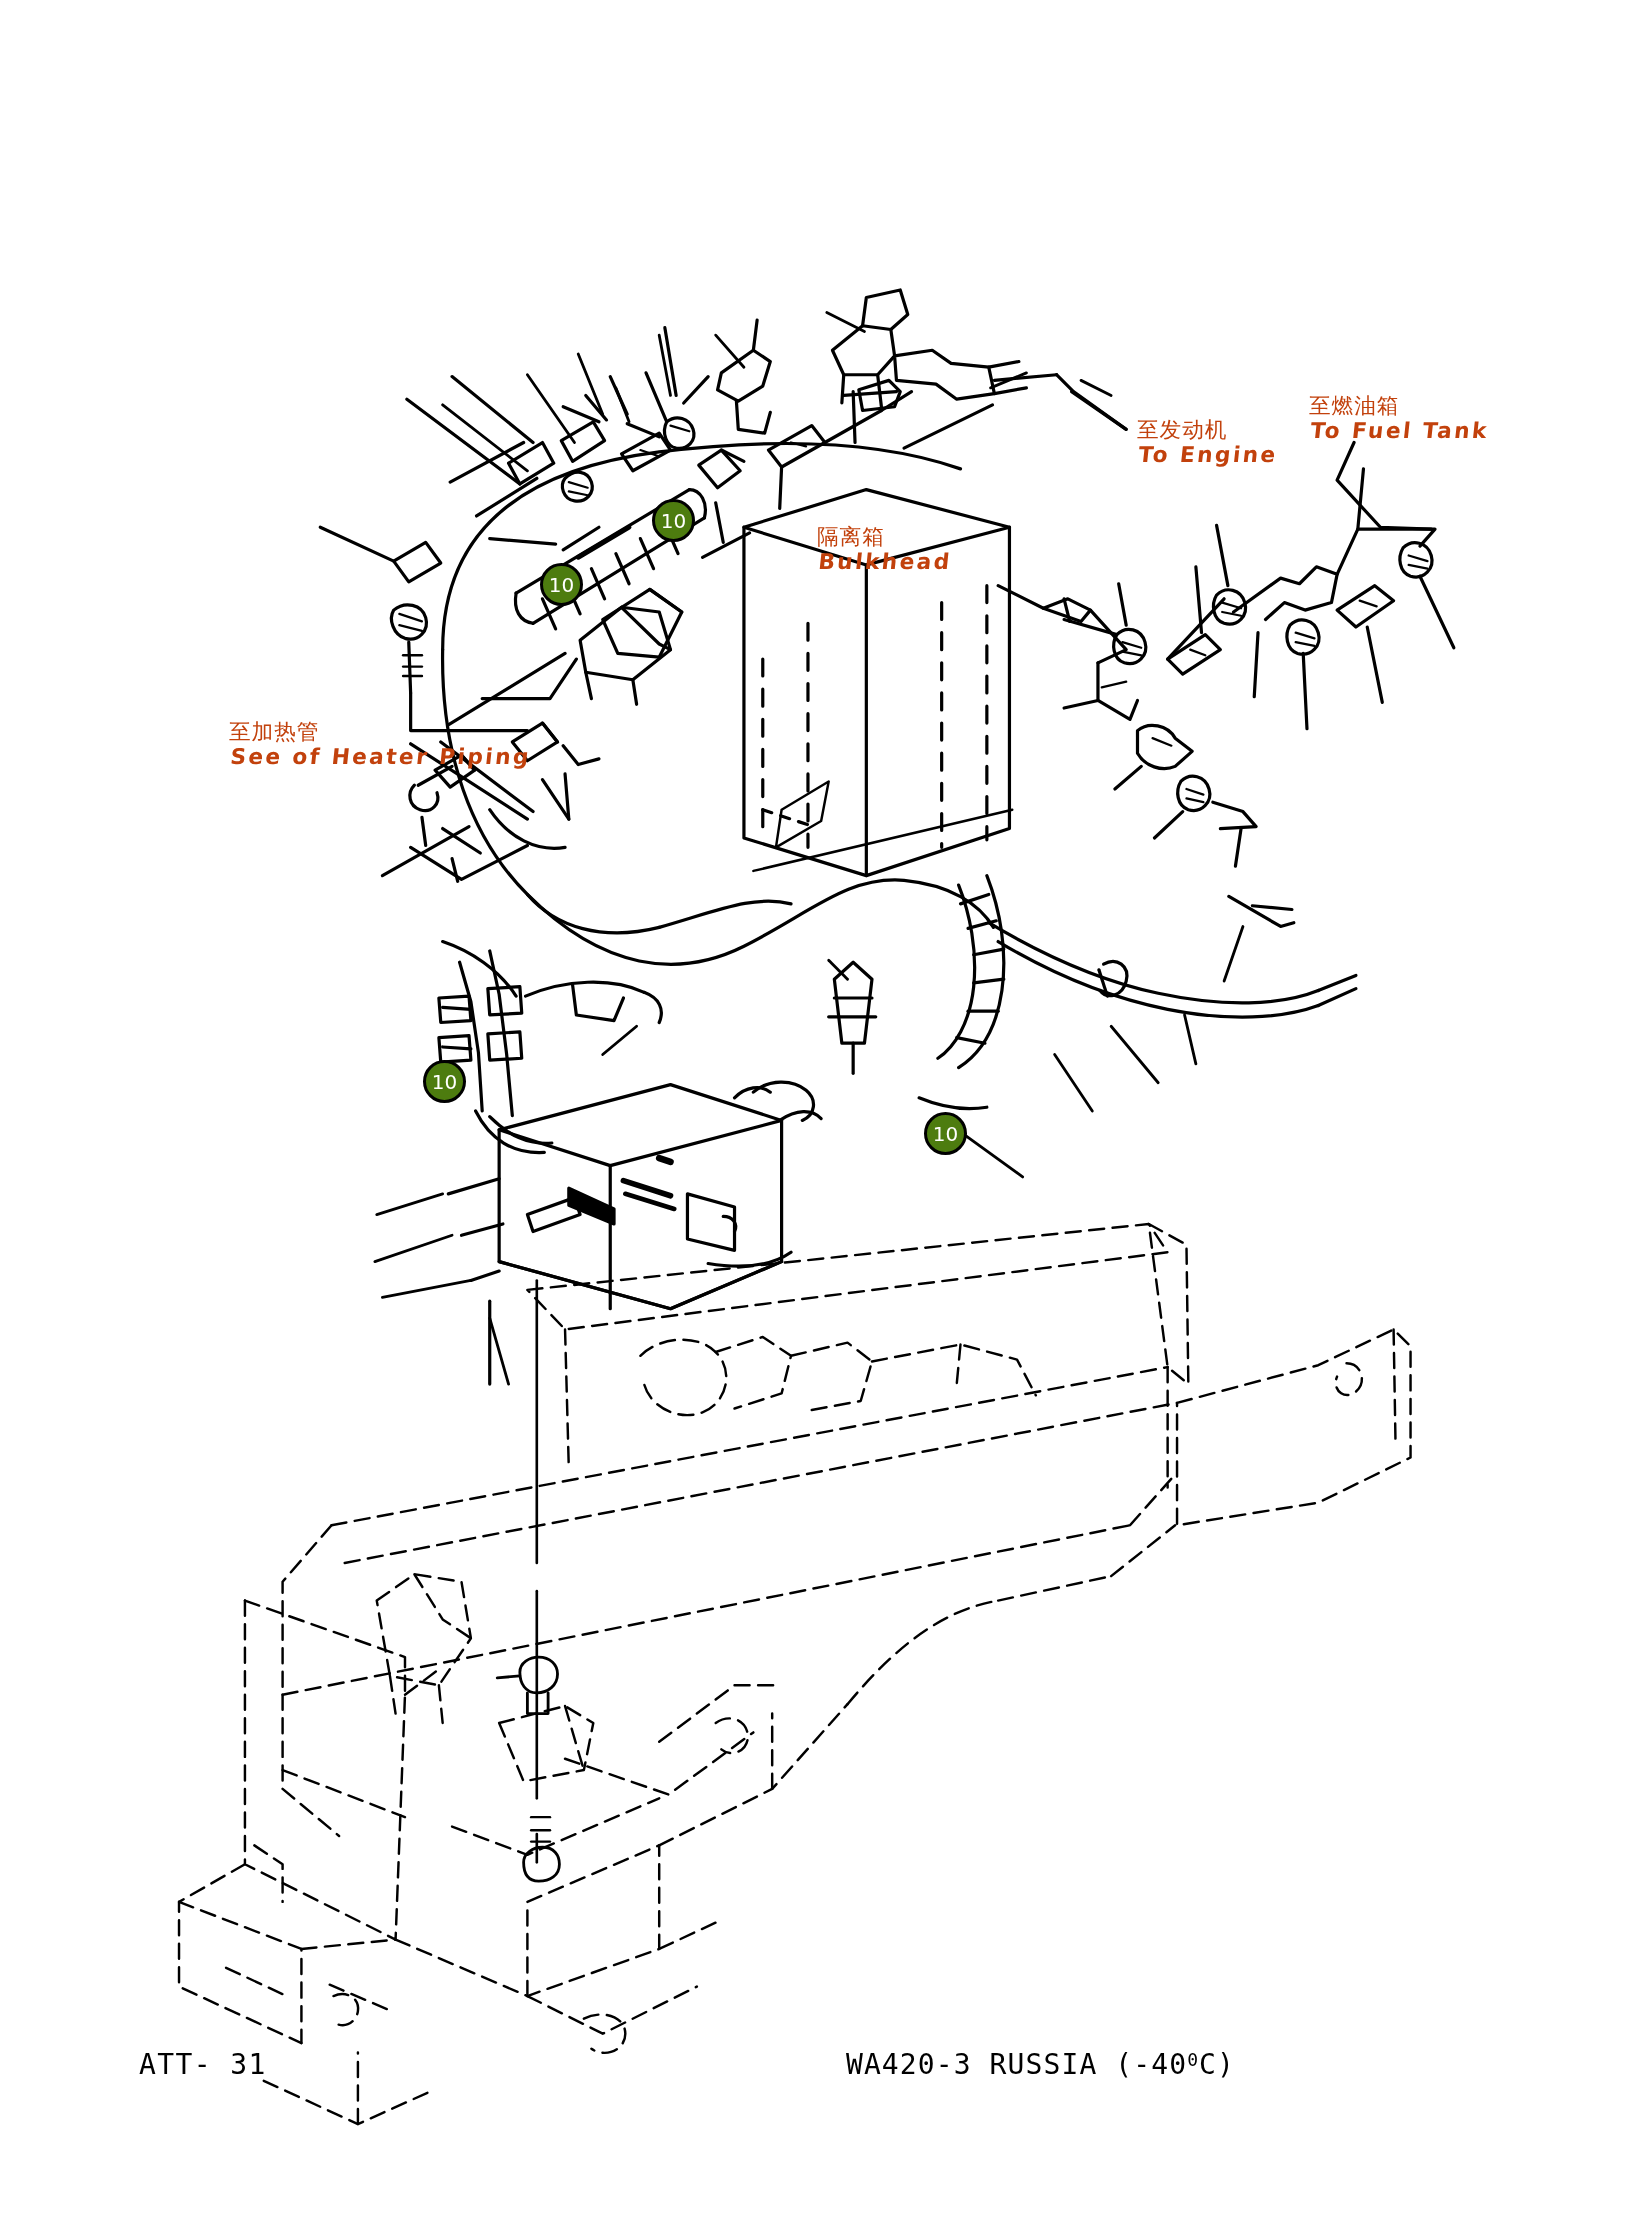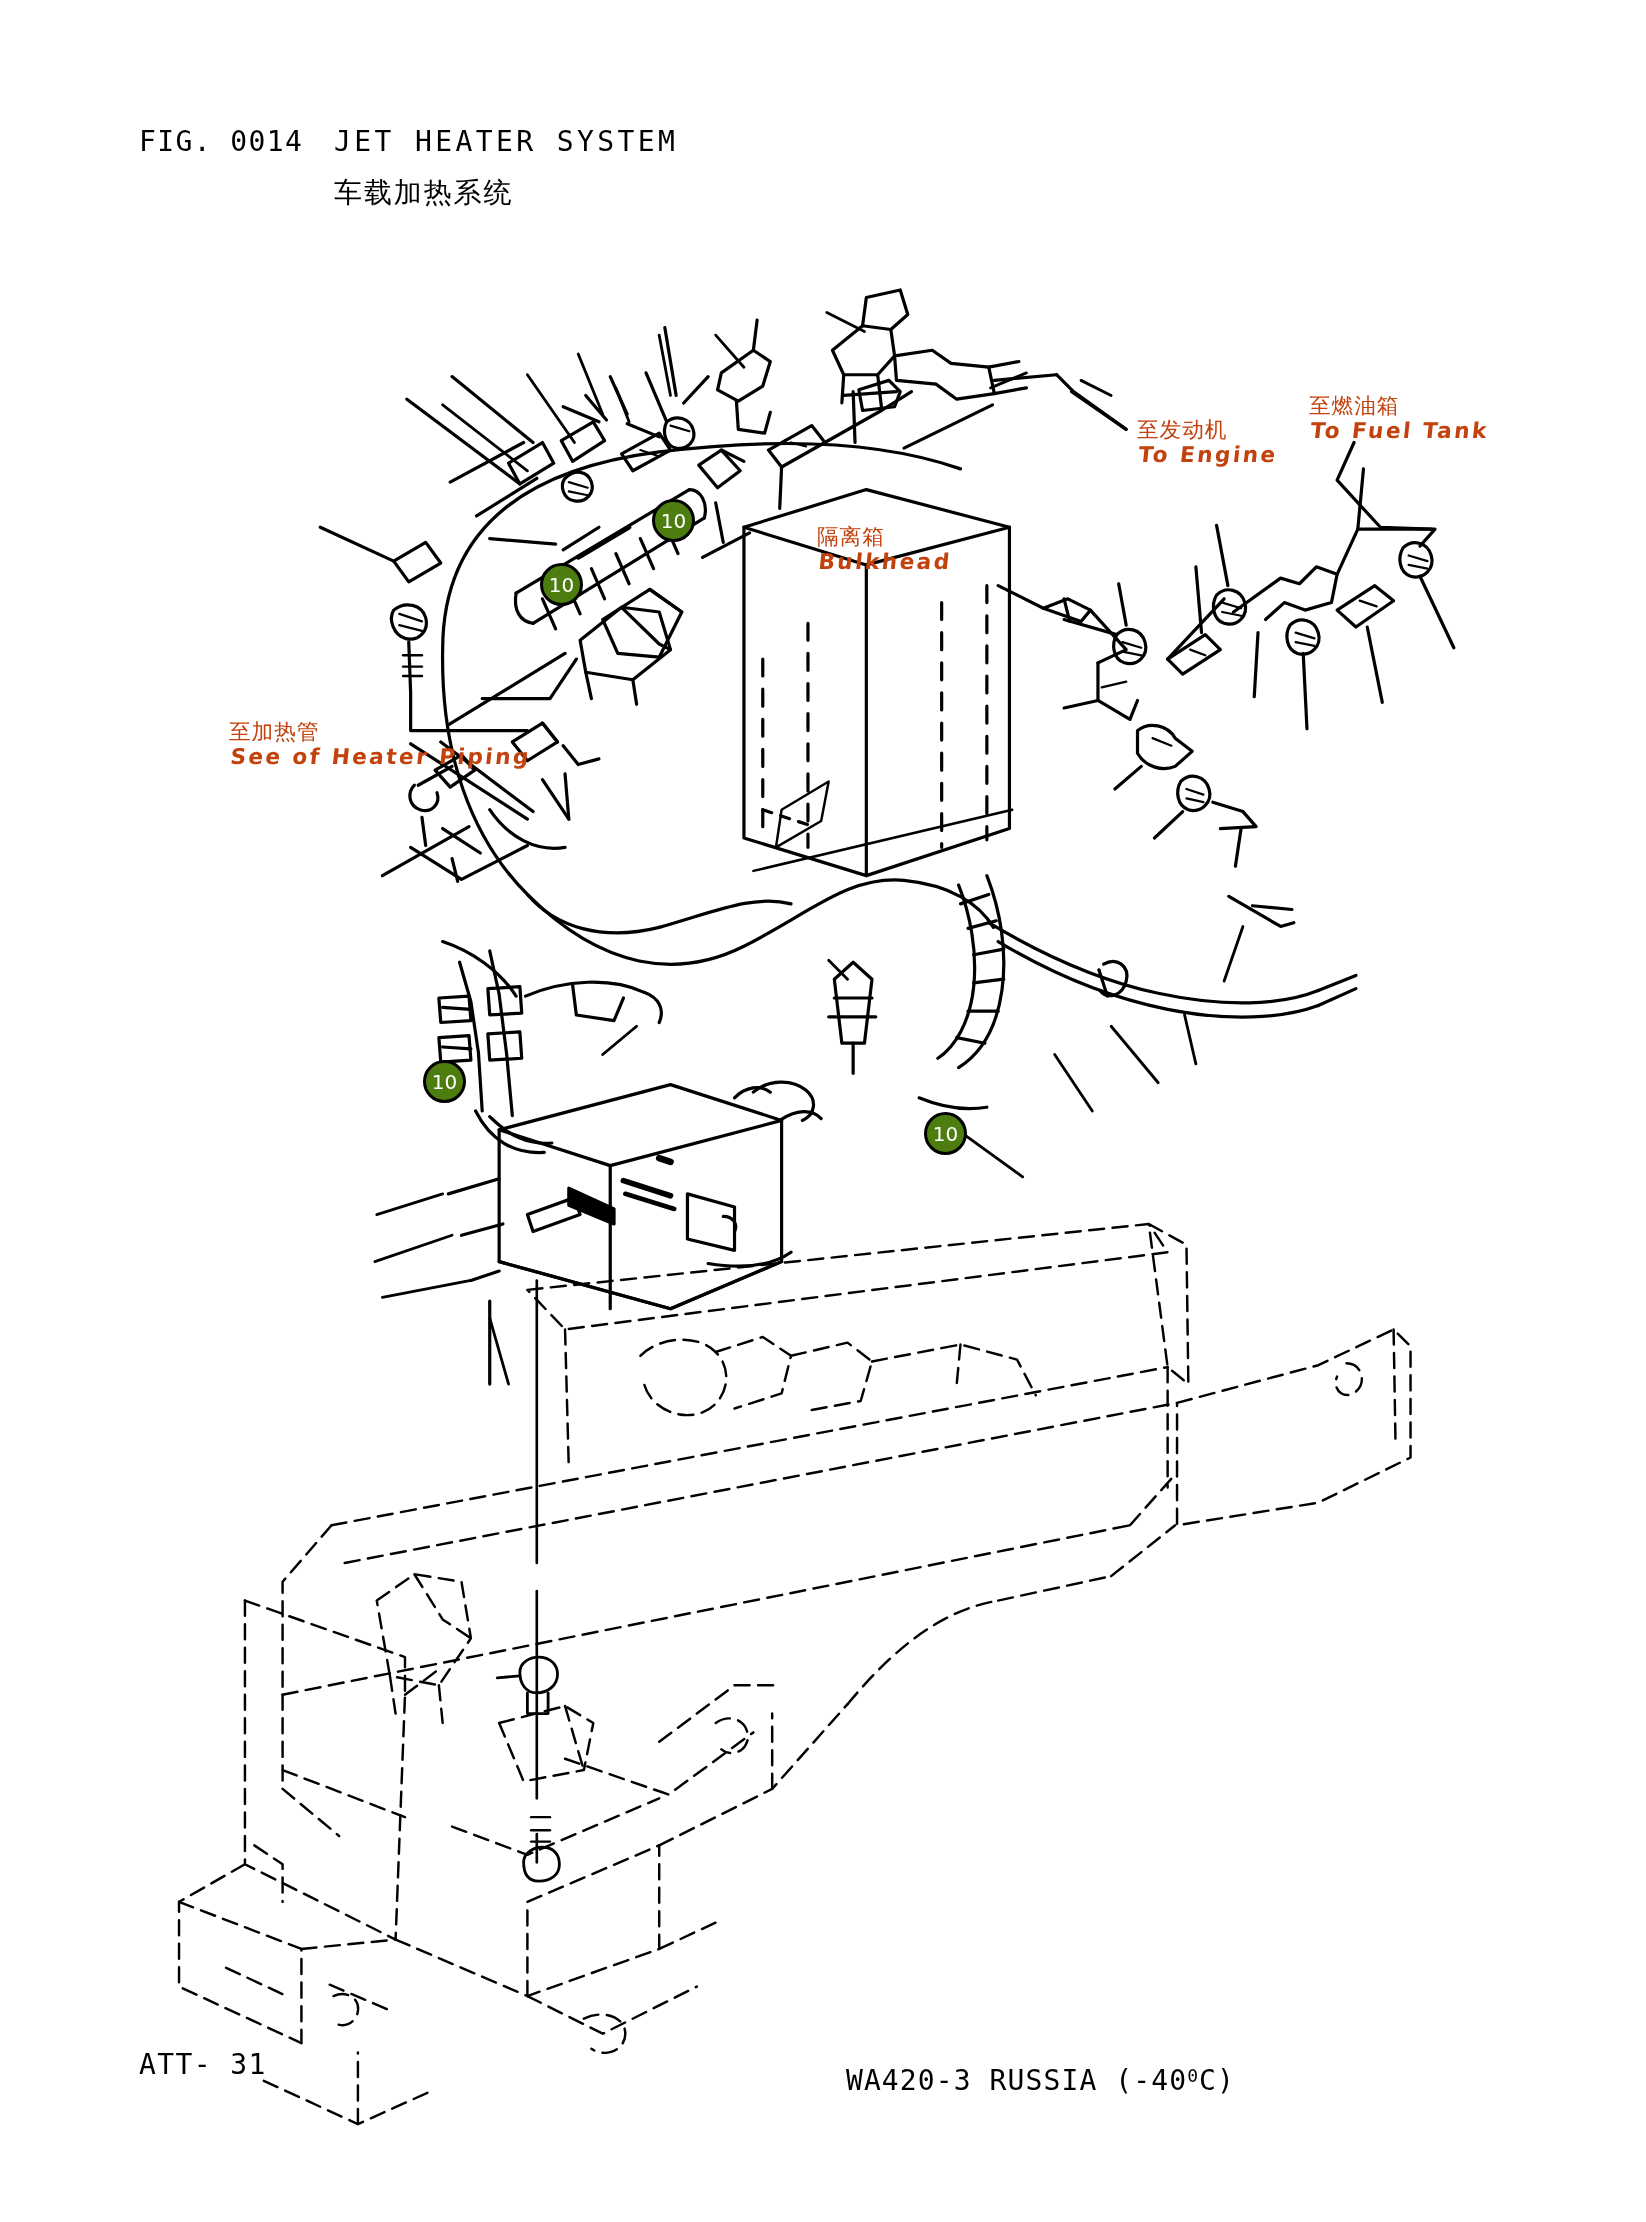--- a/index.html
+++ b/index.html
@@ -78,21 +78,20 @@
   }
   .model-code {
     position: absolute;
     right: 139px;
     top: 23.5px;
     font-family: "DejaVu Sans Mono", monospace;
     font-size: 28px;
     letter-spacing: 1.1px;
     color: #000;
     white-space: nowrap;
-    margin-top: 16px;
   }
   .model-code .deg {
     font-size: 18px;
     vertical-align: 8.5px;
   }
 
   
   #drawing {
     position: absolute;
     left: 0;
@@ -147,25 +146,20 @@
     font-family: "DejaVu Sans", sans-serif;
     font-size: 20px;
     line-height: 1;
   }
 </style>
 </head>
 <body>
 
 <div id="page">
 
-  <div id="header">
-    <div class="fig-no">FIG. 0014</div>
-    <div class="fig-title-en">JET  HEATER  SYSTEM</div>
-    <div class="fig-title-cn">车载加热系统</div>
-  </div>
 
   <div id="drawing">
     <svg width="1647" height="2222" viewBox="0 0 1749 2360" xmlns="http://www.w3.org/2000/svg">
       <g fill="none" stroke="#000000" stroke-width="3.4" stroke-linecap="round" stroke-linejoin="round">
 
         <g>
           <path d="M470 690 C 470 560, 560 498, 700 480 C 830 464, 940 470, 1020 498"></path>
           <path d="M470 690 C 468 800, 500 890, 560 950 C 640 1030, 720 1040, 790 1005
                    C 860 970, 900 930, 960 935 C 1010 940, 1040 960, 1055 985"></path>
           <path d="M560 950 C 590 985, 640 1000, 700 985"></path>

